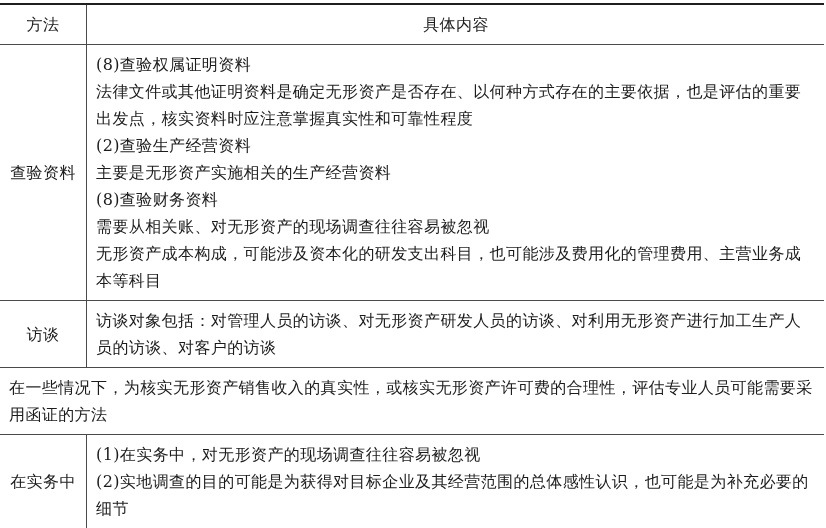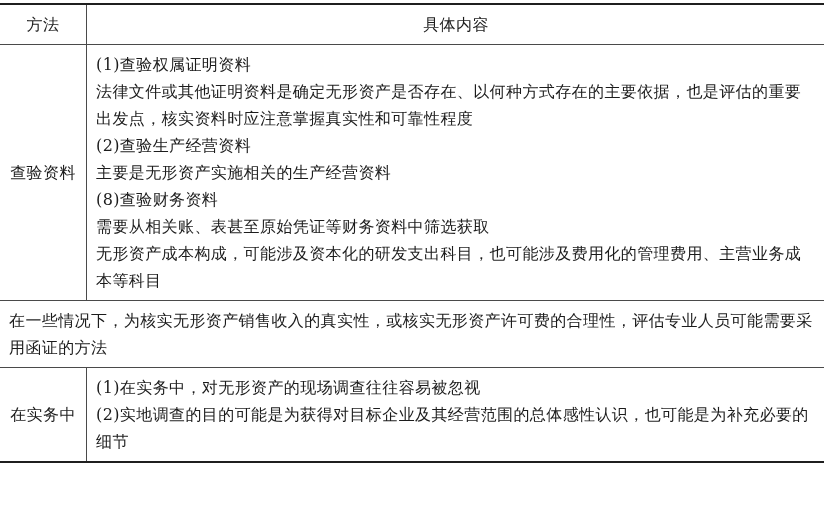--- a/index.html
+++ b/index.html
@@ -68,27 +68,33 @@
   <div class="trow thead">
     <div class="mcell">方法</div>
     <div class="ccell center">
       <p>具体内容</p>
     </div>
   </div>
   <div id="table-body">
       <div class="trow">
         <div class="mcell">查验资料</div>
         <div class="ccell">
-          <p>(1)查验权属证明资料</p>
+          <p>(8)查验权属证明资料</p>
           <p>法律文件或其他证明资料是确定无形资产是否存在、以何种方式存在的主要依据，也是评估的重要出发点，核实资料时应注意掌握真实性和可靠性程度</p>
           <p>(2)查验生产经营资料</p>
           <p>主要是无形资产实施相关的生产经营资料</p>
           <p>(8)查验财务资料</p>
-          <p>需要从相关账、表甚至原始凭证等财务资料中筛选获取</p>
+          <p>需要从相关账、对无形资产的现场调查往往容易被忽视</p>
           <p>无形资产成本构成，可能涉及资本化的研发支出科目，也可能涉及费用化的管理费用、主营业务成本等科目</p>
+        </div>
+      </div>
+      <div class="trow">
+        <div class="mcell">访谈</div>
+        <div class="ccell">
+          <p>访谈对象包括：对管理人员的访谈、对无形资产研发人员的访谈、对利用无形资产进行加工生产人员的访谈、对客户的访谈</p>
         </div>
       </div>
       <div class="trow">
         <div class="ccell">
           <p>在一些情况下，为核实无形资产销售收入的真实性，或核实无形资产许可费的合理性，评估专业人员可能需要采用函证的方法</p>
         </div>
       </div>
       <div class="trow">
         <div class="mcell">在实务中</div>
         <div class="ccell">

